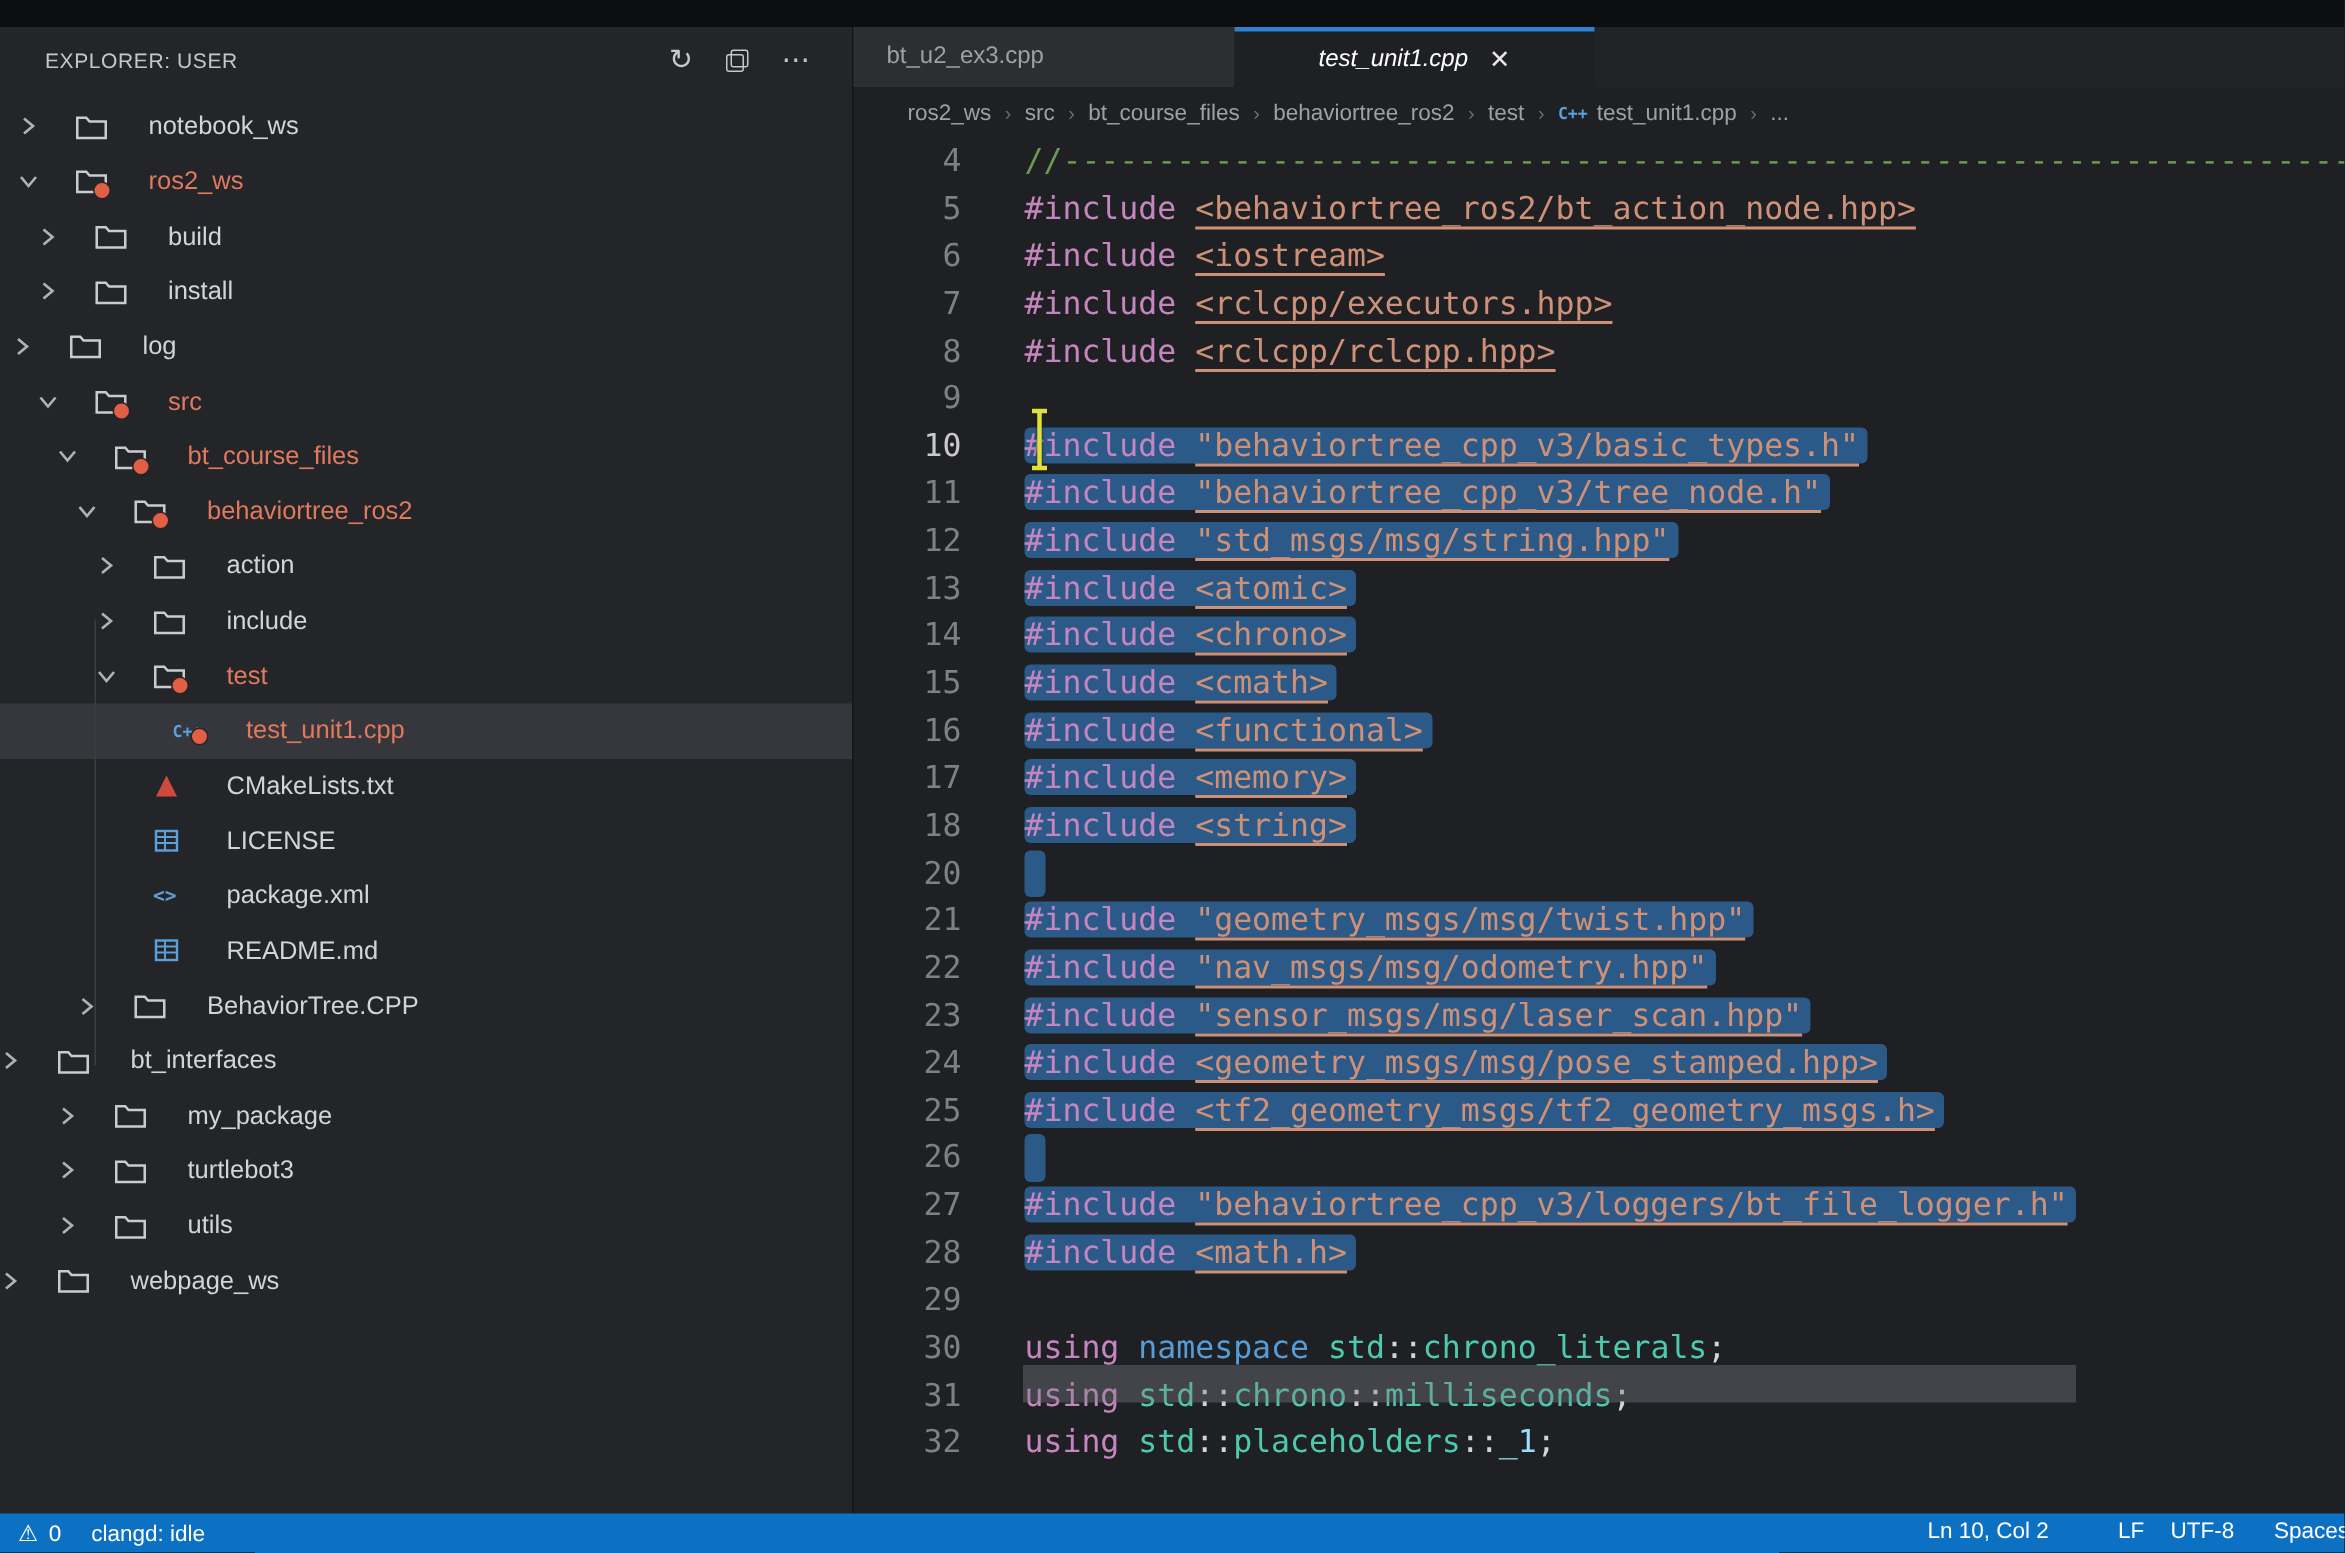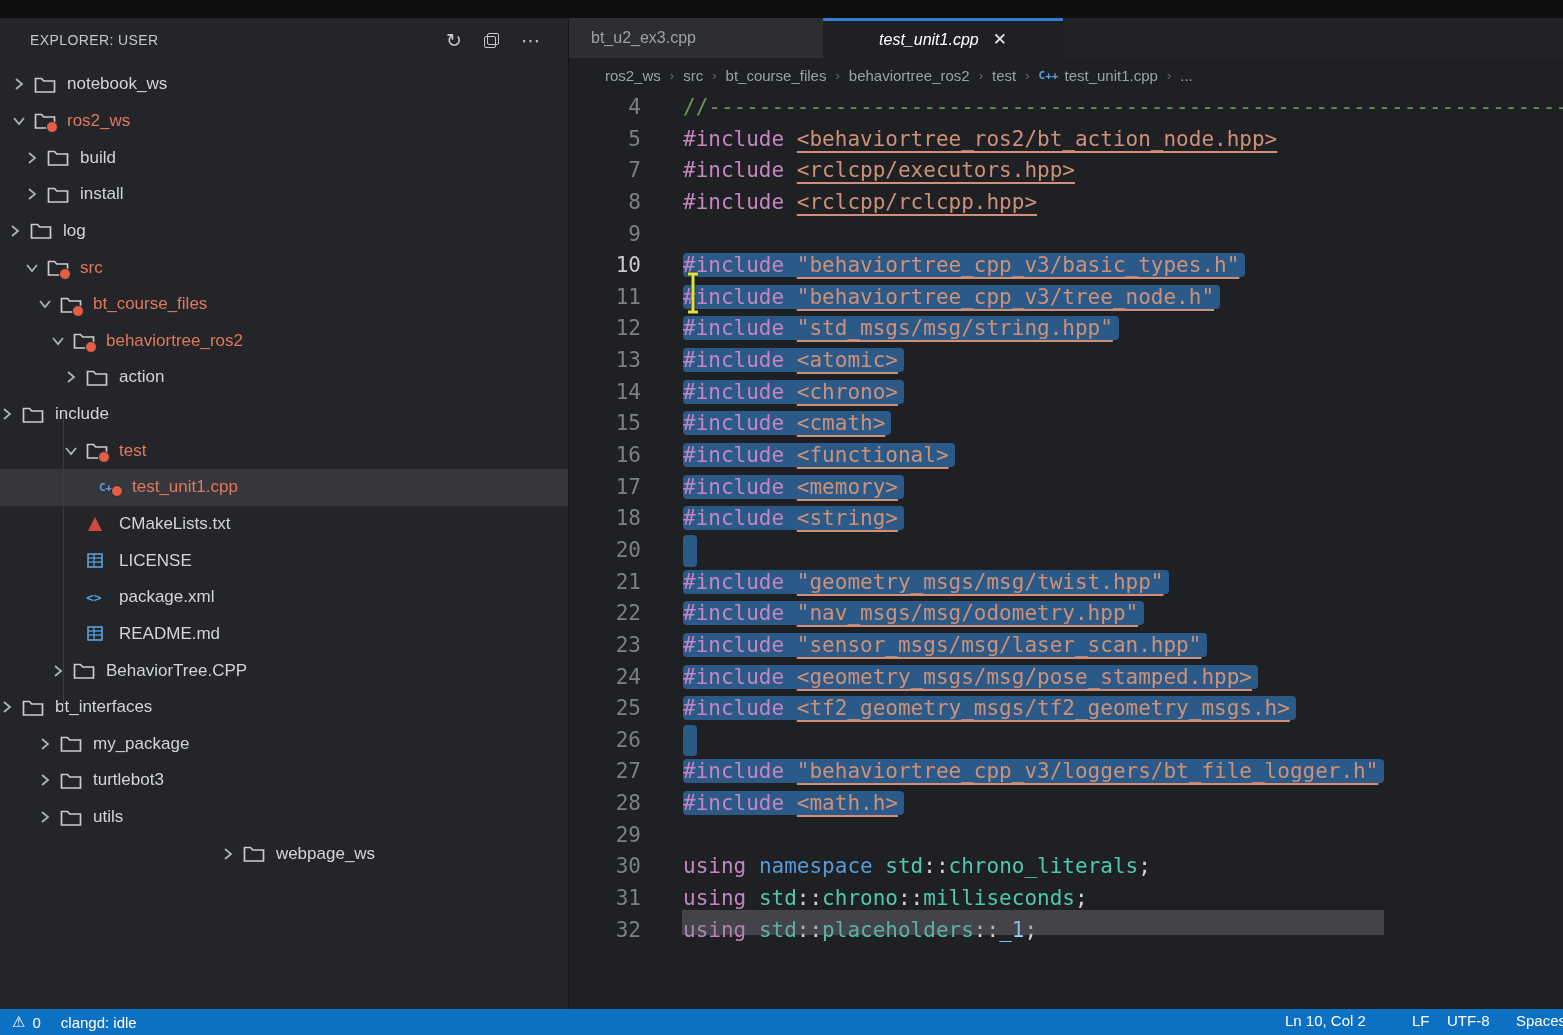--- a/index.html
+++ b/index.html
@@ -14,21 +14,21 @@
   .sidebar{position:absolute;left:0;top:18px;width:568px;height:991px;background:#242529;overflow:hidden;}
   .sb-header{height:44px;display:flex;align-items:center;padding:0 14px 0 30px;}
   .sb-title{font-size:14px;letter-spacing:.4px;color:#c3c7cb;flex:1 1 auto;}
   .sb-actions{display:flex;align-items:center;gap:22px;margin-right:14px;}
   .sb-actions .act{color:#c5c7ca;font-size:19px;line-height:1;cursor:default;}
   .icon-collapse{position:relative;width:15px;height:15px;display:inline-block;}
   .icon-collapse::before{content:"";position:absolute;left:0;bottom:0;width:10px;height:10px;border:1.6px solid #c5c7ca;border-radius:2px;background:#242529;}
   .icon-collapse::after{content:"";position:absolute;right:0;top:0;width:10px;height:10px;border:1.6px solid #c5c7ca;border-radius:2px;}
   .tree{position:relative;padding-top:4px;}
   .indent-guide{position:absolute;left:63px;top:351px;width:1px;height:297px;background:#3a3c40;}
-  .row{height:36.65px;display:flex;align-items:center;white-space:nowrap;}
+  .row{height:36.65px;display:flex;align-items:center;white-space:nowrap;gap:16px;}
   .row.selected{background:#36373c;}
   .chev{width:22px;flex:0 0 22px;display:flex;align-items:center;justify-content:flex-start;color:#aeb1b5;}
   .chev svg{display:block;}
   .ficon{width:26px;flex:0 0 26px;position:relative;display:flex;align-items:center;}
   .badge{position:absolute;right:2px;bottom:-3px;width:10px;height:10px;border-radius:50%;background:#e25f45;border:1px solid #242529;}
   .lbl{font-size:17px;color:#d2d4d8;margin-left:7px;}
   .row.modified .lbl{color:#e0795e;}
   .mini{font-family:"DejaVu Sans Mono",monospace;font-weight:bold;font-size:11px;color:#5ba0dc;}
   
   .editor{position:absolute;left:568px;top:18px;width:995px;height:991px;background:#1f2023;border-left:1px solid #141517;box-sizing:border-box;}
@@ -216,21 +216,21 @@
         </span>
         <span class="ficon">
           <span style="display: inline-flex; align-items: center;">
             <svg width="22" height="19" viewBox="0 0 22 19">
               <path d="M1.5 3.5 h6 l2.2 2.5 h10.8 v11 h-19 z" fill="none" stroke="#c9cbd0" stroke-width="1.7"></path>
             </svg>
           </span>
         </span>
         <span class="lbl">action</span>
       </div>
-      <div class="row" style="">
+      <div class="row" style="padding-left: 64px;">
         <span class="chev">
           <svg width="14" height="14" viewBox="0 0 14 14">
             <polyline points="4,2 10,7 4,12" fill="none" stroke="#aeb1b5" stroke-width="1.8"></polyline>
           </svg>
         </span>
         <span class="ficon">
           <span style="display: inline-flex; align-items: center;">
             <svg width="22" height="19" viewBox="0 0 22 19">
               <path d="M1.5 3.5 h6 l2.2 2.5 h10.8 v11 h-19 z" fill="none" stroke="#c9cbd0" stroke-width="1.7"></path>
             </svg>
@@ -380,21 +380,21 @@
         </span>
         <span class="ficon">
           <span style="display: inline-flex; align-items: center;">
             <svg width="22" height="19" viewBox="0 0 22 19">
               <path d="M1.5 3.5 h6 l2.2 2.5 h10.8 v11 h-19 z" fill="none" stroke="#c9cbd0" stroke-width="1.7"></path>
             </svg>
           </span>
         </span>
         <span class="lbl">utils</span>
       </div>
-      <div class="row" style="padding-left: 28px; justify-content: center;">
+      <div class="row" style="padding-left: 0;">
         <span class="chev">
           <svg width="14" height="14" viewBox="0 0 14 14">
             <polyline points="4,2 10,7 4,12" fill="none" stroke="#aeb1b5" stroke-width="1.8"></polyline>
           </svg>
         </span>
         <span class="ficon">
           <span style="display: inline-flex; align-items: center;">
             <svg width="22" height="19" viewBox="0 0 22 19">
               <path d="M1.5 3.5 h6 l2.2 2.5 h10.8 v11 h-19 z" fill="none" stroke="#c9cbd0" stroke-width="1.7"></path>
             </svg>
@@ -431,20 +431,21 @@
           <span class="mini">C++</span>
         </span>
         <span>test_unit1.cpp</span>
       </span>
       <span class="sep">›</span>
       <span>...</span>
     </div>
   <div class="code" id="code">
       <div class="code-line"><span class="gutter">4</span><span class="ltext"><span class="tk-cm">//----------------------------------------------------------------------------------------------------------------------</span></span></div>
       <div class="code-line"><span class="gutter">5</span><span class="ltext"><span class="tk-kw">#include</span><span class="tk-pl"> </span><span class="tk-inc">&lt;behaviortree_ros2/bt_action_node.hpp&gt;</span></span></div>
+      <div class="code-line"><span class="gutter">6</span><span class="ltext"><span class="tk-kw">#include</span><span class="tk-pl"> </span><span class="tk-inc">&lt;iostream&gt;</span></span></div>
       <div class="code-line"><span class="gutter">7</span><span class="ltext"><span class="tk-kw">#include</span><span class="tk-pl"> </span><span class="tk-inc">&lt;rclcpp/executors.hpp&gt;</span></span></div>
       <div class="code-line"><span class="gutter">8</span><span class="ltext"><span class="tk-kw">#include</span><span class="tk-pl"> </span><span class="tk-inc">&lt;rclcpp/rclcpp.hpp&gt;</span></span></div>
       <div class="code-line"><span class="gutter">9</span><span class="ltext"></span></div>
       <div class="code-line"><span class="gutter active">10</span><span class="ltext"><span class="selbg"><span class="tk-kw">#include</span><span class="tk-pl"> </span><span class="tk-inc">"behaviortree_cpp_v3/basic_types.h"</span></span></span></div>
       <div class="code-line"><span class="gutter">11</span><span class="ltext"><span class="selbg"><span class="tk-kw">#include</span><span class="tk-pl"> </span><span class="tk-inc">"behaviortree_cpp_v3/tree_node.h"</span></span></span></div>
       <div class="code-line"><span class="gutter">12</span><span class="ltext"><span class="selbg"><span class="tk-kw">#include</span><span class="tk-pl"> </span><span class="tk-inc">"std_msgs/msg/string.hpp"</span></span></span></div>
       <div class="code-line"><span class="gutter">13</span><span class="ltext"><span class="selbg"><span class="tk-kw">#include</span><span class="tk-pl"> </span><span class="tk-inc">&lt;atomic&gt;</span></span></span></div>
       <div class="code-line"><span class="gutter">14</span><span class="ltext"><span class="selbg"><span class="tk-kw">#include</span><span class="tk-pl"> </span><span class="tk-inc">&lt;chrono&gt;</span></span></span></div>
       <div class="code-line"><span class="gutter">15</span><span class="ltext"><span class="selbg"><span class="tk-kw">#include</span><span class="tk-pl"> </span><span class="tk-inc">&lt;cmath&gt;</span></span></span></div>
       <div class="code-line"><span class="gutter">16</span><span class="ltext"><span class="selbg"><span class="tk-kw">#include</span><span class="tk-pl"> </span><span class="tk-inc">&lt;functional&gt;</span></span></span></div>

